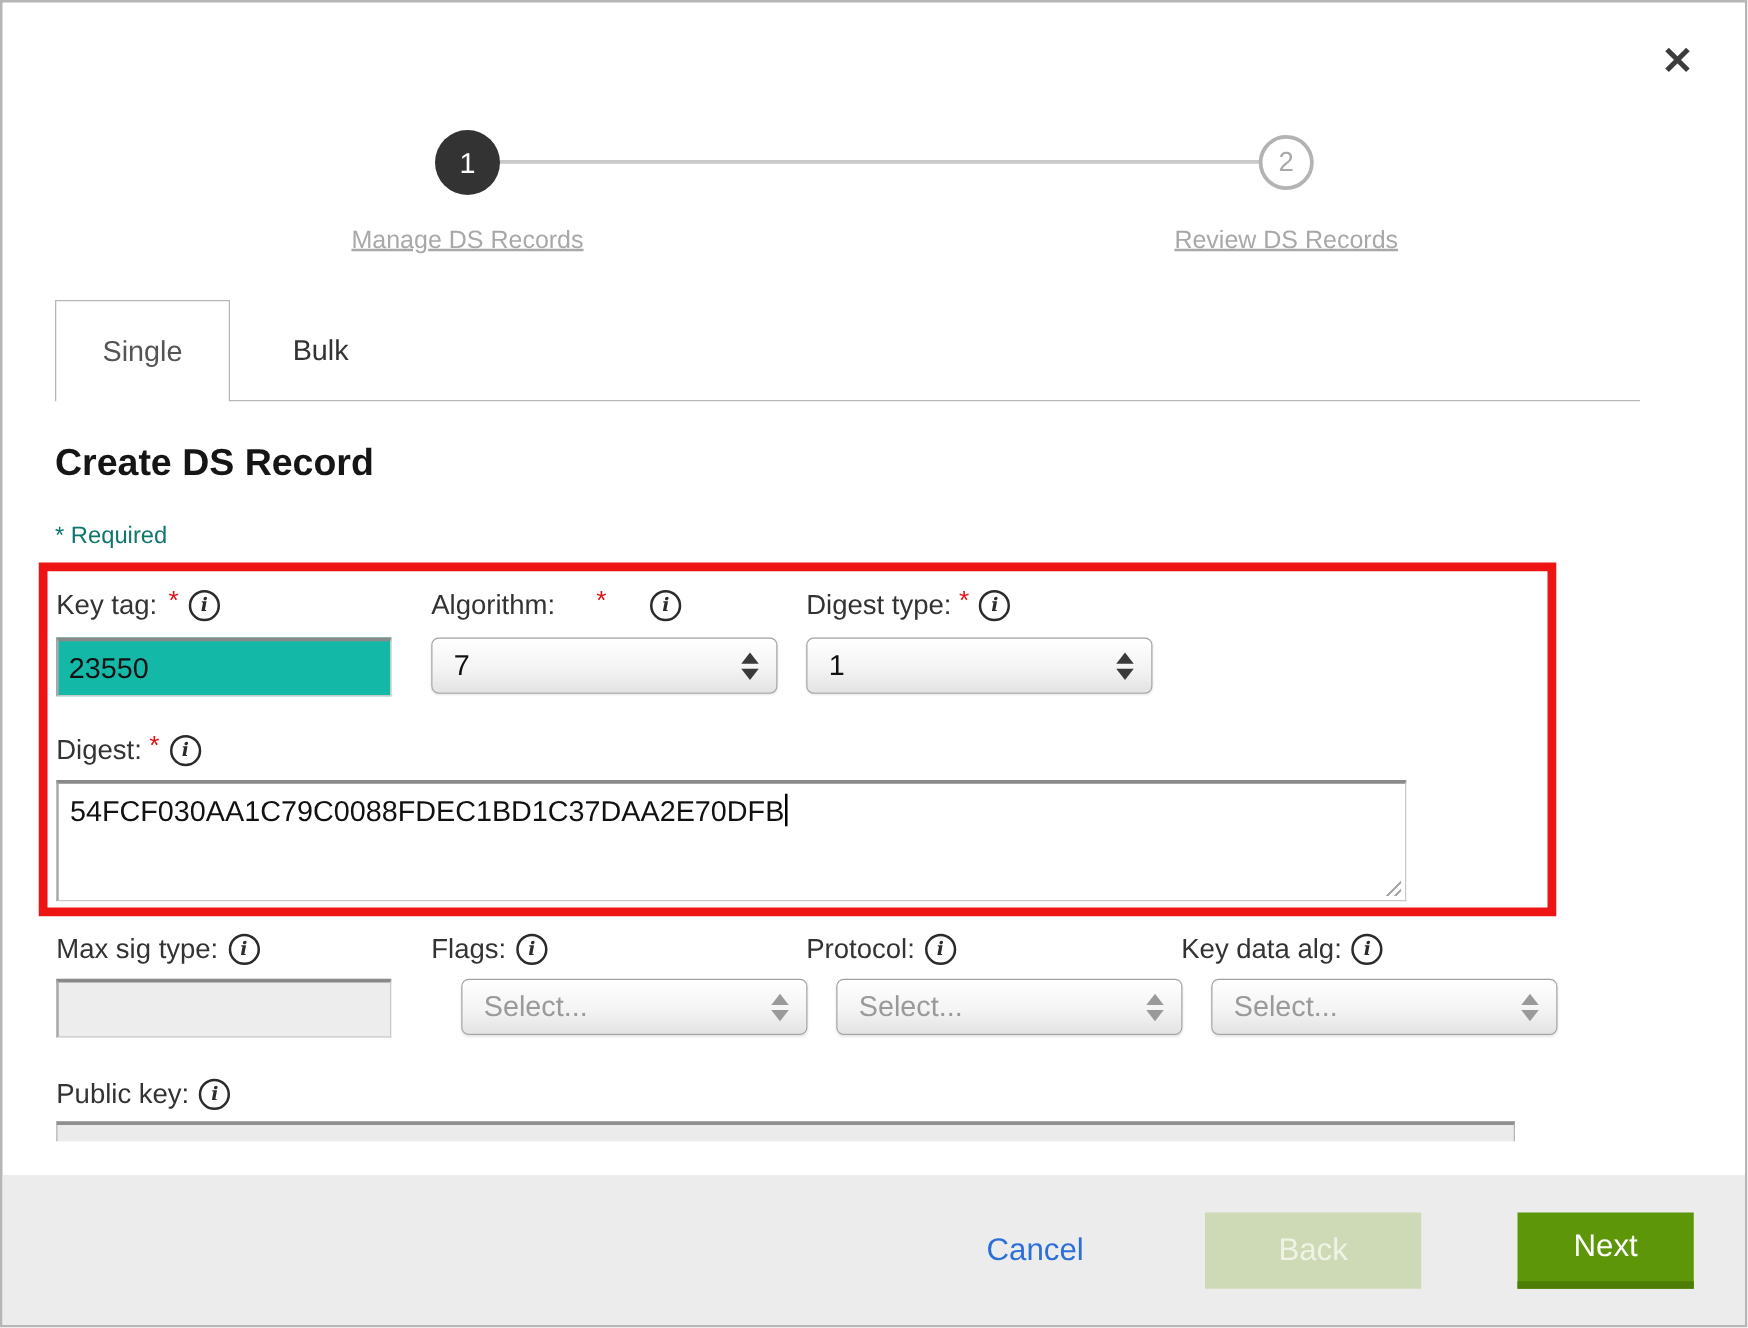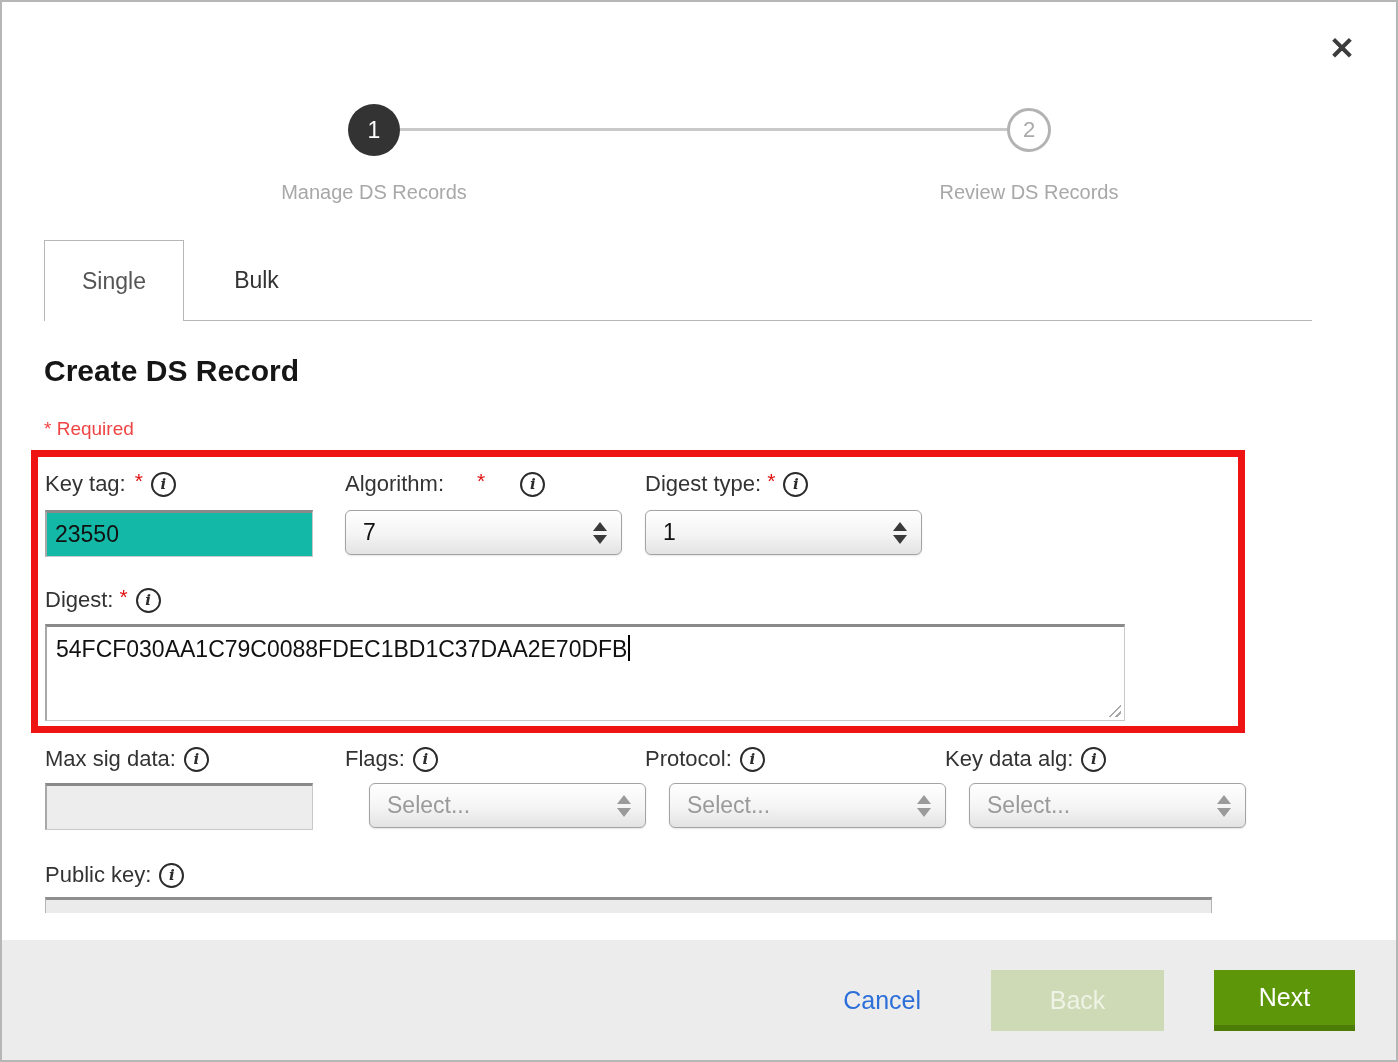--- a/index.html
+++ b/index.html
@@ -35,21 +35,21 @@
     display: flex; align-items: center; justify-content: center;
     font-size: 23px;
   }
   .step-circle-2 {
     position: absolute; left: 1005px; top: 106px;
     width: 44px; height: 44px; border-radius: 50%;
     background: #fff; border: 3px solid #b3b3b3; color: #a9a9a9;
     display: flex; align-items: center; justify-content: center;
     font-size: 22px;
   }
-  .step-label { position: absolute; top: 179px; width: 320px; text-align: center; color: #a8a8a8; font-size: 20px; }
+  .step-label { position: absolute; top: 179px; width: 320px; text-align: center; color: #a8a8a8; font-size: 20px; text-decoration: underline; }
   .step-label-1 { left: 212px; }
   .step-label-2 { left: 867px; }
   
   .tab-single {
     position: absolute; left: 42px; top: 238px;
     width: 140px; height: 81px;
     border: 1px solid #b7b7b7; border-bottom: none;
     background: #fff; color: #555; font-size: 23px;
     display: flex; align-items: center; justify-content: center;
     cursor: pointer;
@@ -57,21 +57,21 @@
   .tab-bulk {
     position: absolute; left: 182px; top: 238px;
     width: 145px; height: 80px;
     color: #333; font-size: 23px;
     display: flex; align-items: center; justify-content: center;
     cursor: pointer;
   }
   .tab-rule { position: absolute; left: 182px; top: 318px; width: 1128px; height: 1px; background: #b7b7b7; }
   
   .form-title { position: absolute; left: 42px; top: 352px; font-size: 30px; font-weight: bold; color: #151515; }
-  .required-note { position: absolute; left: 42px; top: 416px; font-size: 19px; color: #ef4444; }
+  .required-note { position: absolute; left: 42px; top: 416px; font-size: 19px; color: #0f766e; }
   
   .highlight-box {
     position: absolute; left: 29px; top: 448px;
     width: 1214px; height: 283px;
     border: 7px solid #ee1414;
     pointer-events: none;
   }
   
   .field-label {
     position: absolute; font-size: 22px; color: #333;
@@ -139,21 +139,21 @@
     border-top: 3px solid #8f8f8f;
     border-left: 1px solid #b5b5b5;
     border-right: 1px solid #b5b5b5;
   }
   
   .footer {
     position: absolute; left: 0px; top: 938px;
     width: 1394px; height: 120px;
     background: #ececec;
     display: flex; align-items: center; justify-content: flex-end;
-    padding-right: 41px; gap: 6px;
+    padding-right: 41px; gap: 33px;
   }
   .cancel-link { color: #2d6fd9; font-size: 25px; cursor: pointer; margin-right: 20px; }
   .btn { border: none; font-family: "Liberation Sans", sans-serif; font-size: 25px; cursor: pointer; margin-left: 44px; }
   .btn-back { width: 173px; height: 61px; background: #ced9b6; color: #eff3e5; }
   .btn-next { width: 141px; height: 61px; background: #5d9609; border-bottom: 6px solid #4d7d07; color: #fff; }
 </style>
 </head>
 <body>
 
 <div class="modal">
@@ -211,21 +211,21 @@
     <span>Digest:</span>
     <span class="req-star" style="margin-left:6px;">*</span>
     <span class="info-icon">i</span>
   </div>
   <div class="textarea-box">
     <span>54FCF030AA1C79C0088FDEC1BD1C37DAA2E70DFB</span><span class="caret"></span>
     <span class="resize-grip"></span>
   </div>
 
   <div class="field-label" style="left:43px; top:744px;">
-    <span>Max sig data:</span>
+    <span>Max sig type:</span>
     <span class="info-icon">i</span>
   </div>
   <div class="field-label" style="left:343px; top:744px;">
     <span>Flags:</span>
     <span class="info-icon">i</span>
   </div>
   <div class="field-label" style="left:643px; top:744px;">
     <span>Protocol:</span>
     <span class="info-icon">i</span>
   </div>

